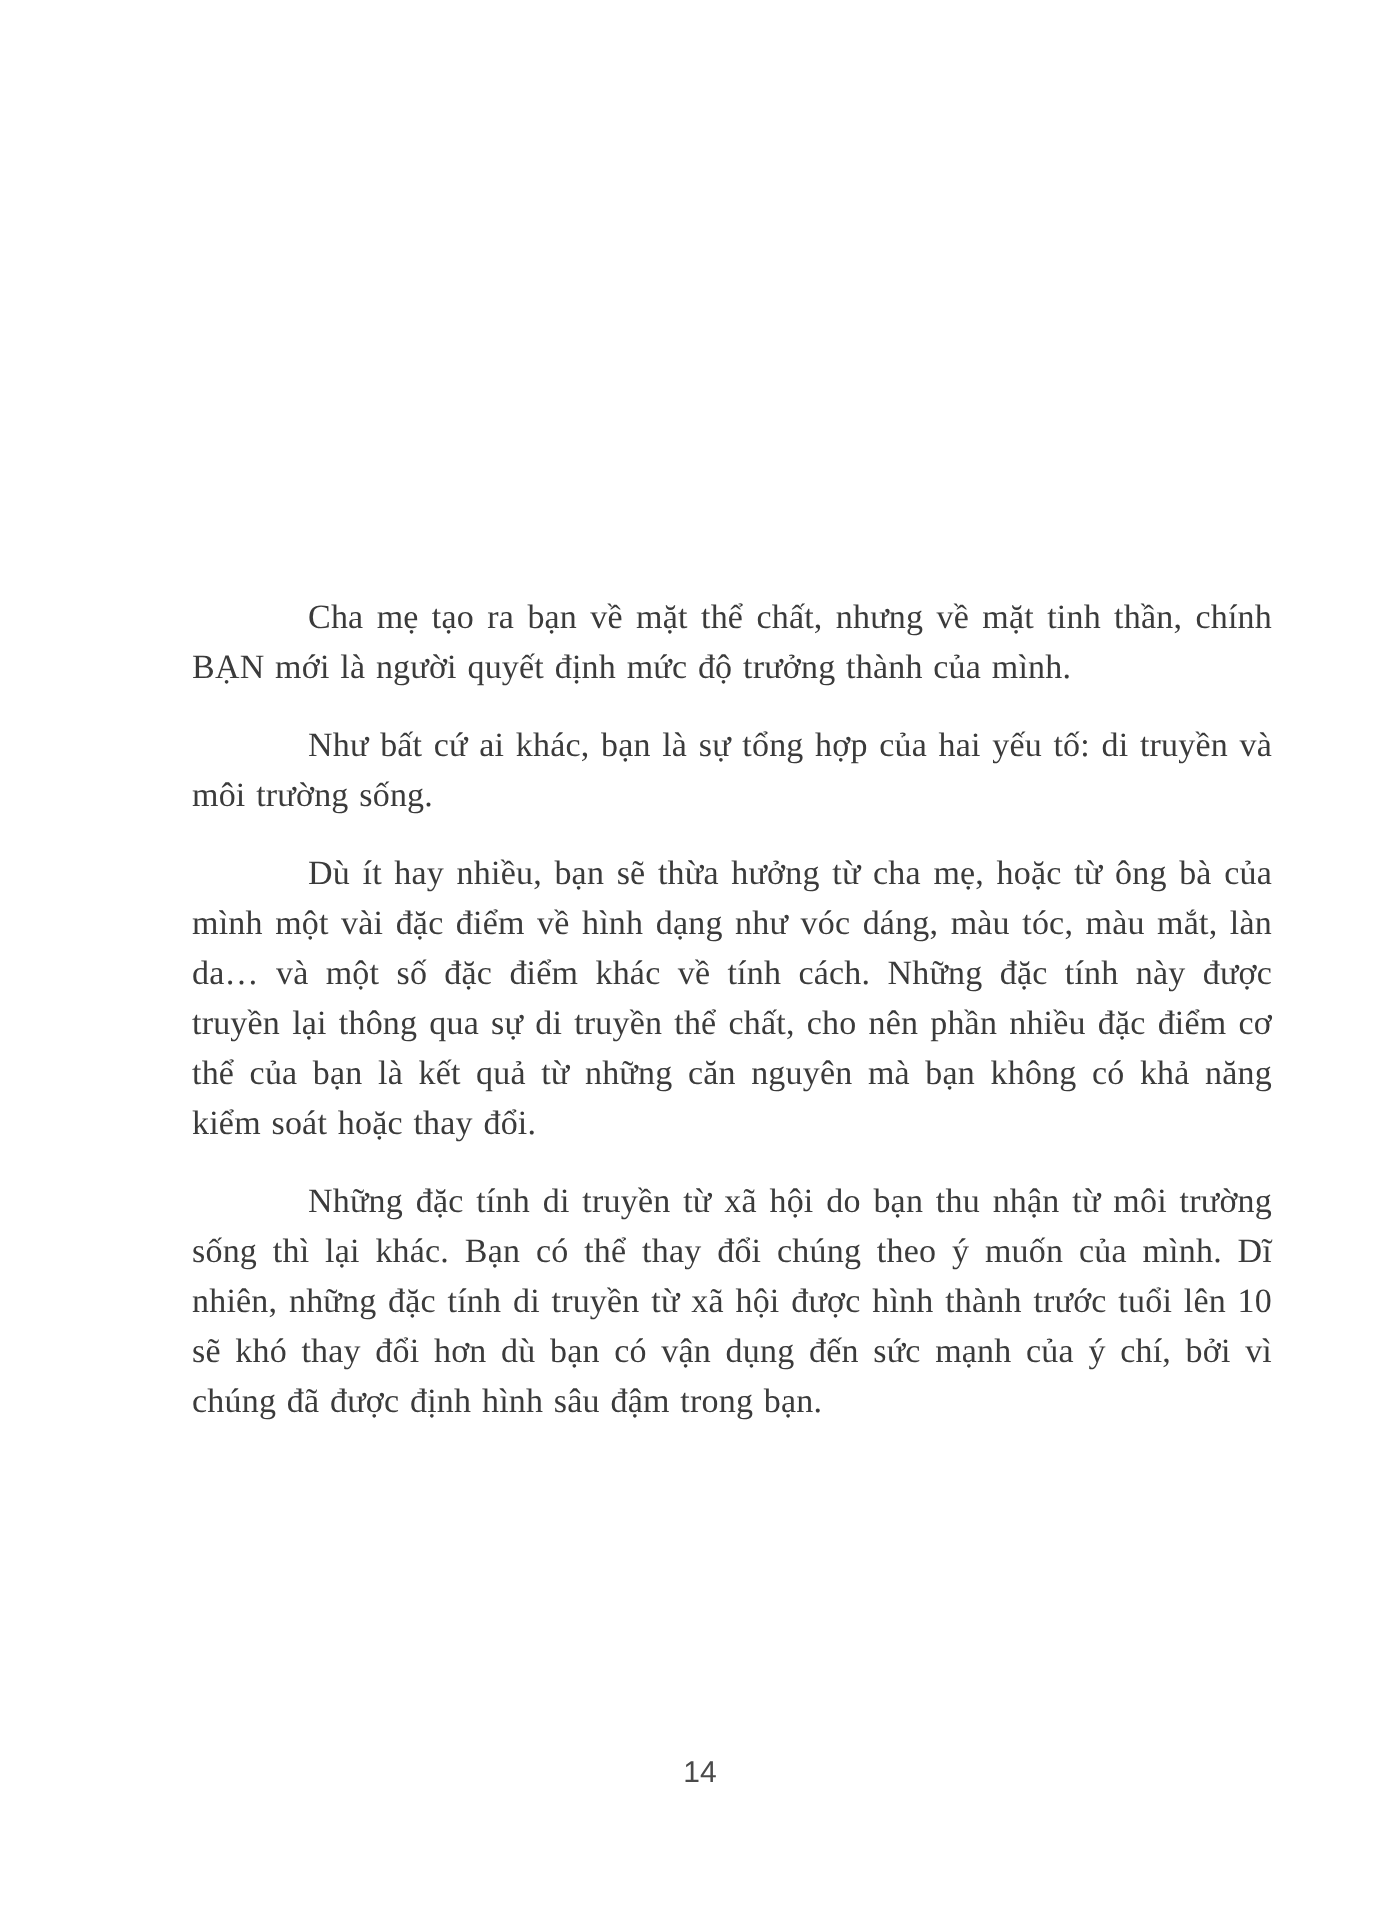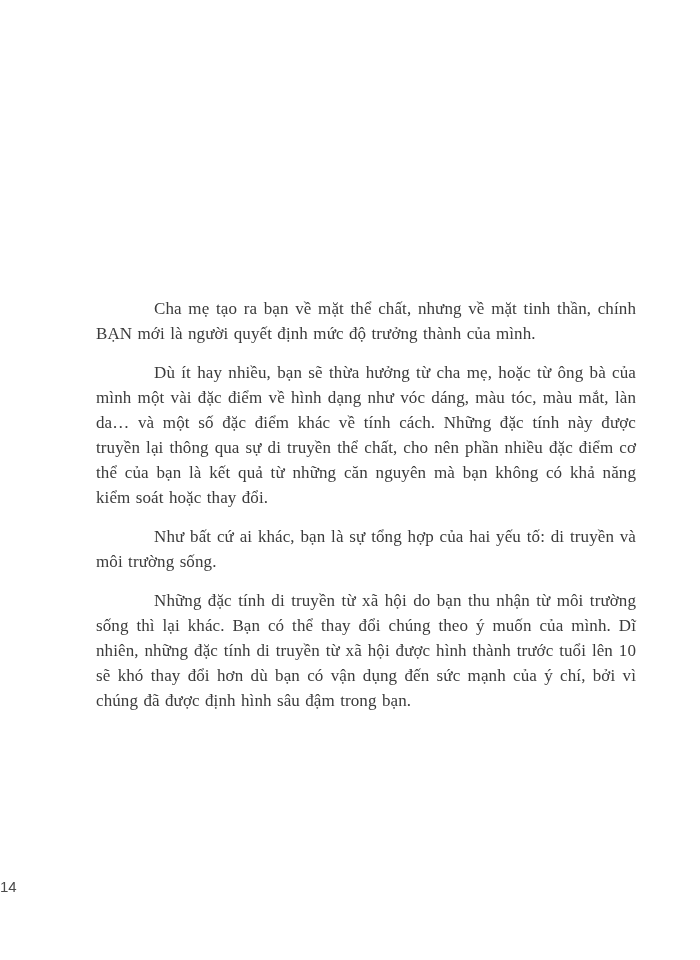--- a/index.html
+++ b/index.html
@@ -33,29 +33,30 @@
     text-align: justify;
     text-indent: 58px;
     letter-spacing: 0.1px;
     word-spacing: 1px;
   }
   .page-number {
     position: absolute;
     left: 0;
     top: 878px;
     width: 700px;
+    text-align: center;
     font-family: "Liberation Sans", "DejaVu Sans", sans-serif;
     font-size: 15px;
     color: var(--folio, #4a4a4a);
   }
 </style>
 </head>
 <body style="--bg: #ffffff; --text: #3b3b3b; --folio: #4a4a4a;">
 
 <div class="book-page">
   <div class="body-text">
     <p>Cha mẹ tạo ra bạn về mặt thể chất, nhưng về mặt tinh thần, chính BẠN mới là người quyết định mức độ trưởng thành của mình.</p>
+    <p>Như bất cứ ai khác, bạn là sự tổng hợp của hai yếu tố: di truyền và môi trường sống.</p>
     <p>Dù ít hay nhiều, bạn sẽ thừa hưởng từ cha mẹ, hoặc từ ông bà của mình một vài đặc điểm về hình dạng như vóc dáng, màu tóc, màu mắt, làn da… và một số đặc điểm khác về tính cách. Những đặc tính này được truyền lại thông qua sự di truyền thể chất, cho nên phần nhiều đặc điểm cơ thể của bạn là kết quả từ những căn nguyên mà bạn không có khả năng kiểm soát hoặc thay đổi.</p>
-    <p>Như bất cứ ai khác, bạn là sự tổng hợp của hai yếu tố: di truyền và môi trường sống.</p>
     <p>Những đặc tính di truyền từ xã hội do bạn thu nhận từ môi trường sống thì lại khác. Bạn có thể thay đổi chúng theo ý muốn của mình. Dĩ nhiên, những đặc tính di truyền từ xã hội được hình thành trước tuổi lên 10 sẽ khó thay đổi hơn dù bạn có vận dụng đến sức mạnh của ý chí, bởi vì chúng đã được định hình sâu đậm trong bạn.</p>
   </div>
   <div class="page-number">14</div>
 </div>
 
 </body></html>

